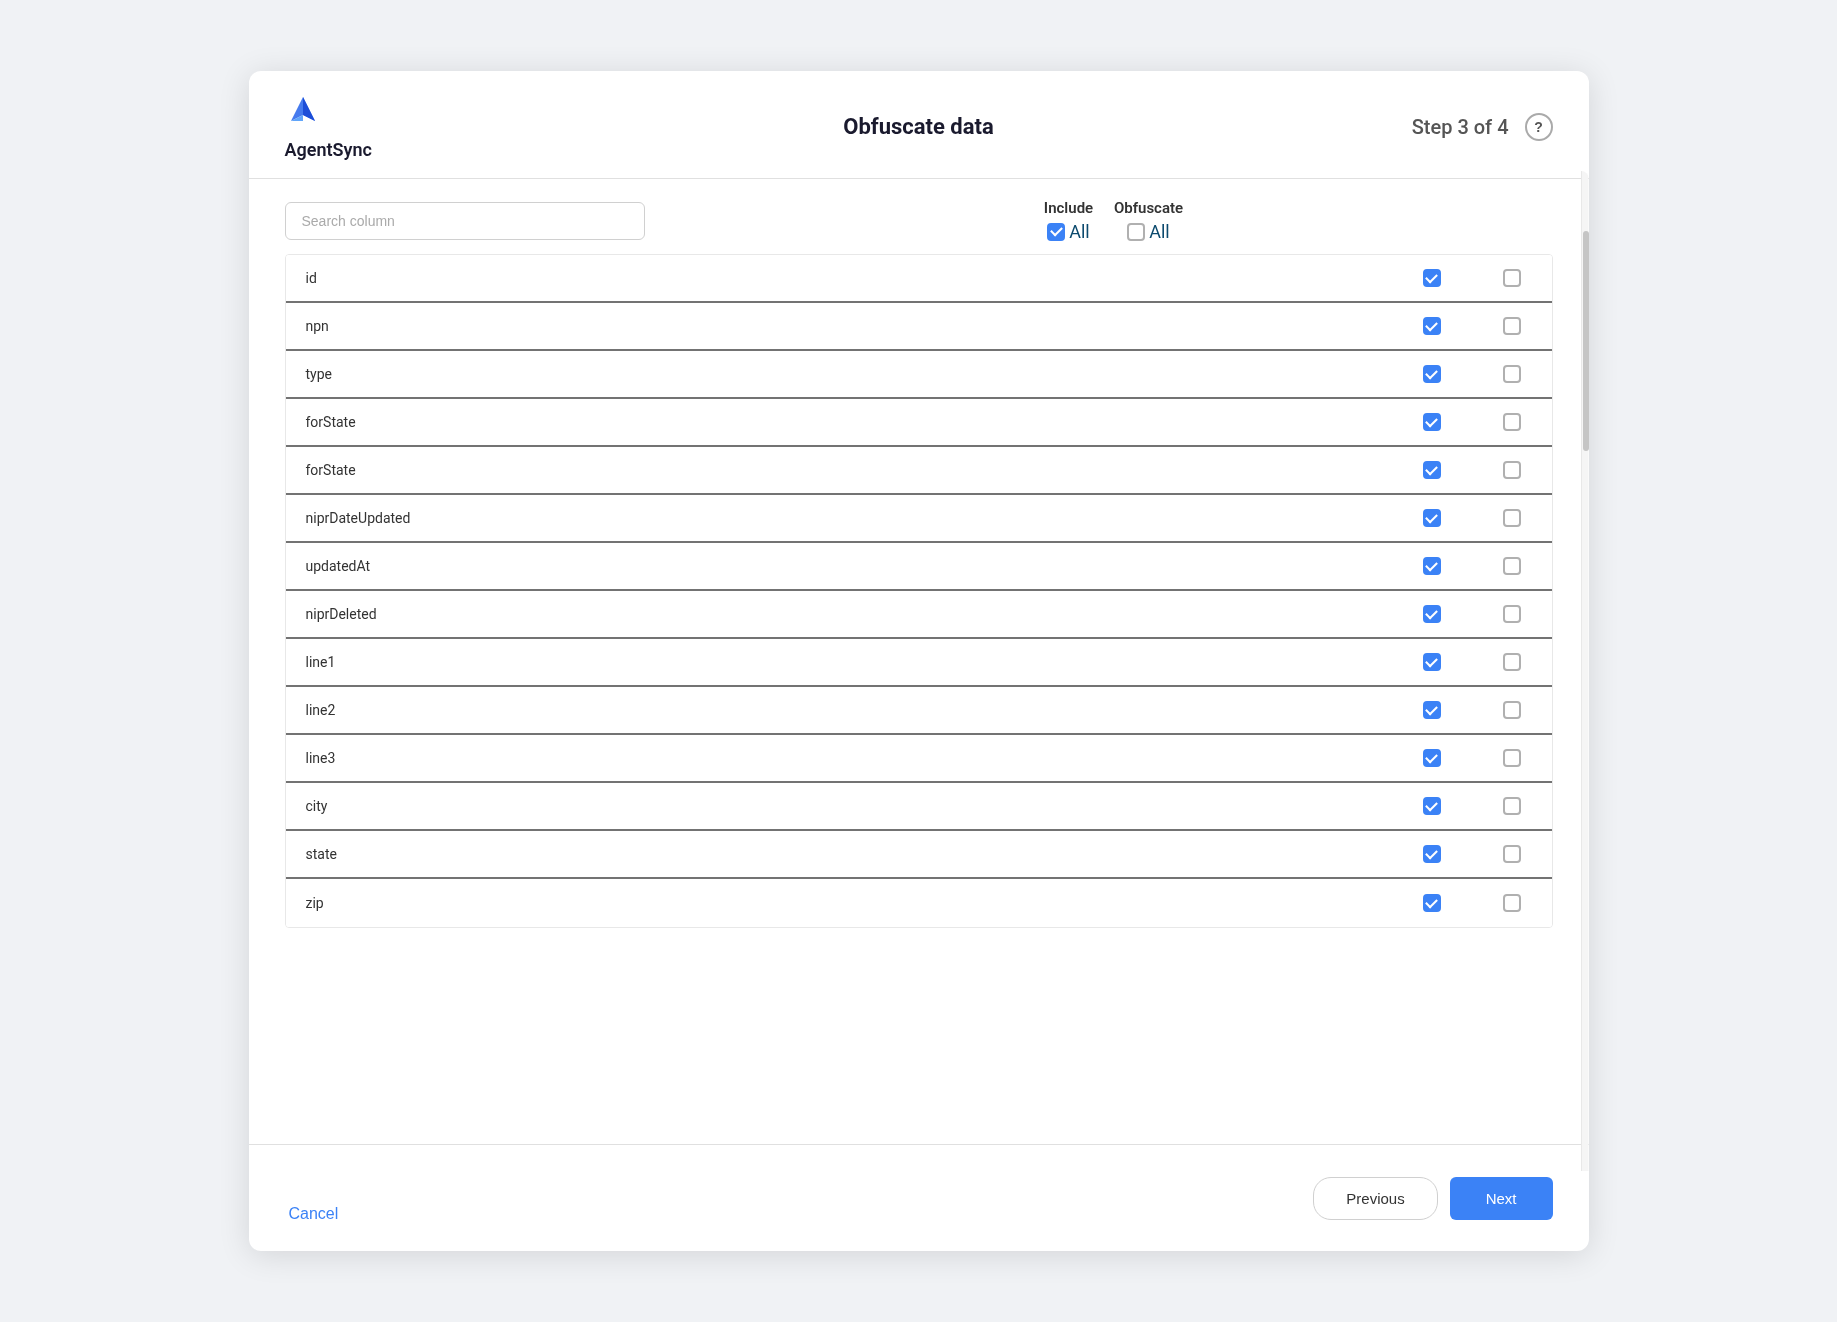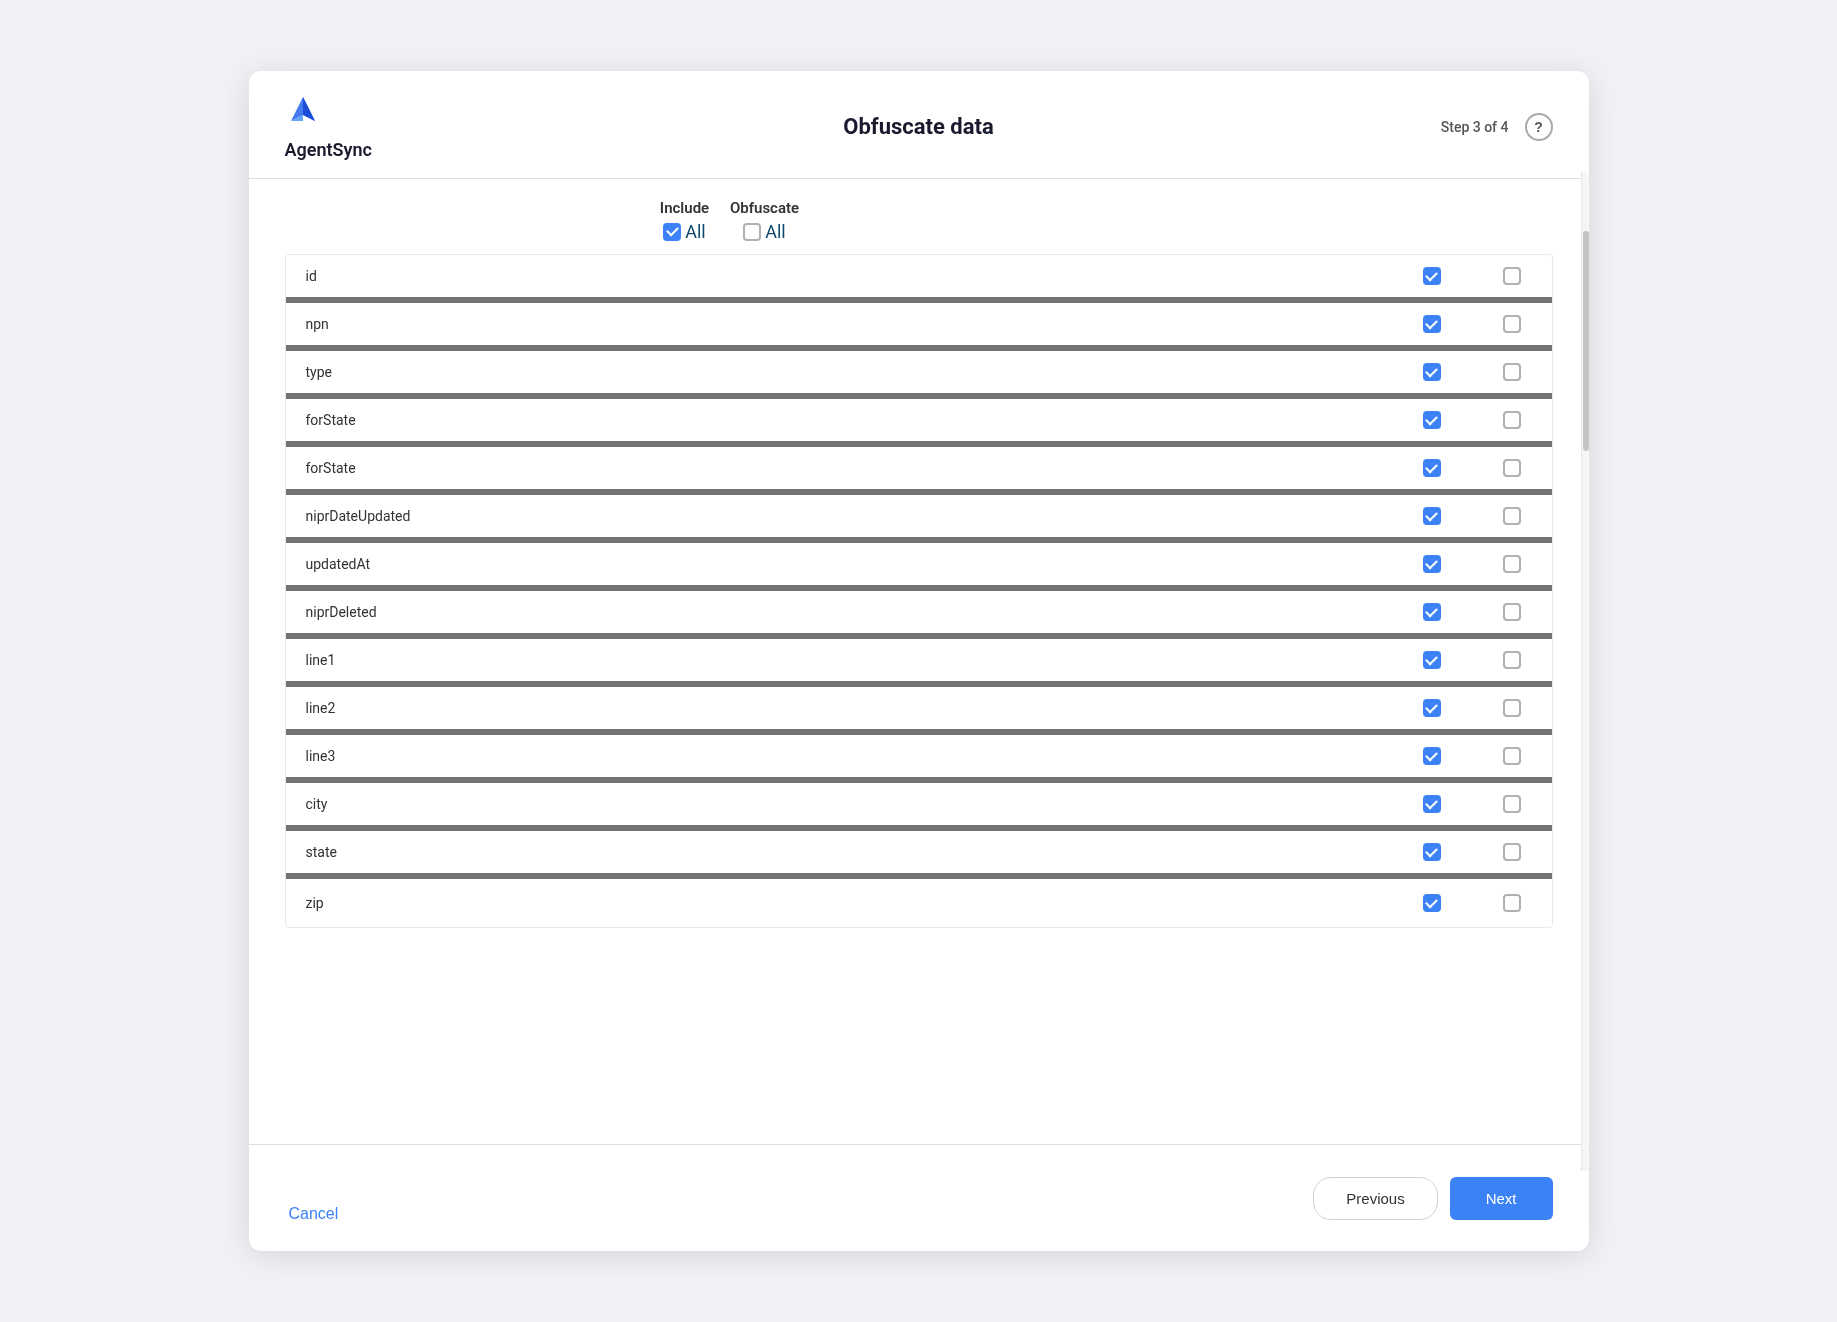--- a/index.html
+++ b/index.html
@@ -51,21 +51,21 @@
       position: absolute;
       left: 50%;
       transform: translateX(-50%);
     }
     .header-right {
       display: flex;
       align-items: center;
       gap: 16px;
     }
     .step-label {
-      font-size: 14px;
+      font-size: 20px;
       color: #555;
       font-weight: 500;
     }
     .help-btn {
       width: 28px;
       height: 28px;
       border-radius: 50%;
       border: 2px solid #aaa;
       background: none;
       cursor: pointer;
@@ -182,21 +182,21 @@
     }
     .table-area {
       margin-top: 8px;
       border: 1px solid #e8e8e8;
       border-radius: 4px;
       overflow: hidden;
     }
     .table-row {
       display: flex;
       align-items: center;
-      border-bottom: 6px solid #737373;
+      border-bottom: 2px solid #737373;
       background: #fff;
       min-height: 48px;
       padding: 0 0;
     }
     .table-row:last-child { border-bottom: none; }
     .row-name {
       flex: 1;
       font-size: 14px;
       color: #333;
       padding-left: 20px;
@@ -352,20 +352,21 @@
       <span class="step-label">Step 3 of 4</span>
       <button class="help-btn">?</button>
     </div>
   </div>
   <hr class="divider">
 
   <div class="modal-body">
 
 
     <div class="controls-row">
+      <input class="search-box" type="text" placeholder="Search column" style="">
       <div class="col-headers">
         <div class="col-header">
           <span class="col-header-label">Include</span>
           <div class="col-header-check">
             <div class="cb-all-include"></div>
             <label>All</label>
           </div>
         </div>
         <div class="col-header">
           <span class="col-header-label">Obfuscate</span>

